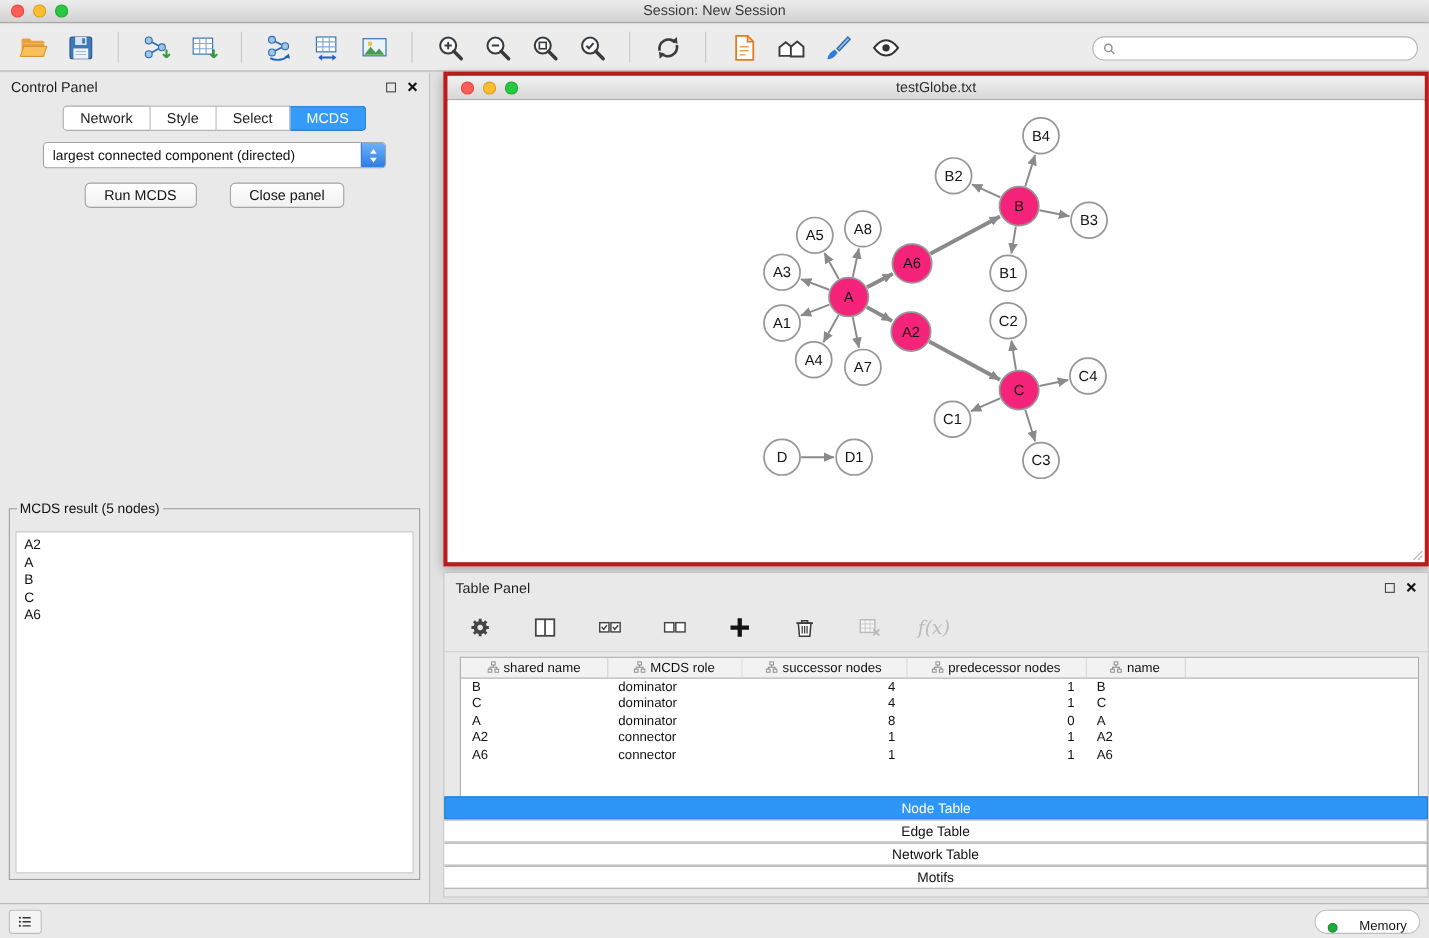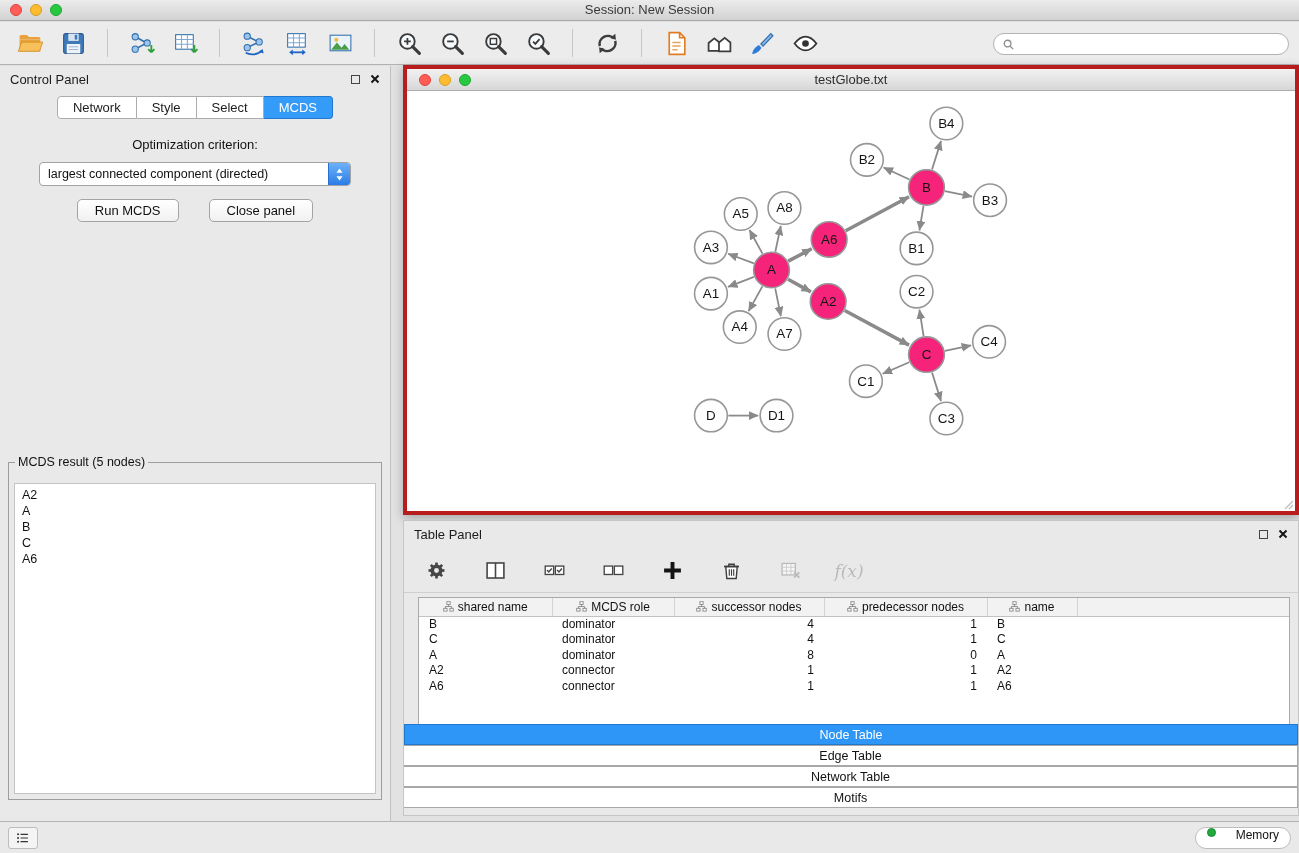--- a/index.html
+++ b/index.html
@@ -72,21 +72,21 @@
   .node-table td{height:15.5px;padding:0 10px;white-space:nowrap;overflow:hidden;}
   .bottom-tabs{position:absolute;left:0;right:0;bottom:7px;display:flex;justify-content:space-between;flex-direction:column;}
   .bt{height:21px;padding:0 13px;background:#fff;border:1px solid #a8a8a8;border-left:none;font-size:12.5px;color:#111;}
   .bt:first-child{border-left:1px solid #a8a8a8;}
   .bt.active{background:#2e96f7;border-color:#2277cf;color:#fff;}
 
   
   .status-bar{position:absolute;left:0;top:821px;width:100%;height:32px;background:#e9e9e9;border-top:1px solid #b4b4b4;}
   .menu-btn{position:absolute;left:8px;top:5px;width:30px;height:22px;background:#f4f4f4;border:1px solid #bdbdbd;border-radius:3px;display:flex;align-items:center;justify-content:center;}
   .menu-btn svg{width:16px;height:16px;}
-  .memory-pill{position:absolute;right:8px;top:5px;height:22px;padding:0 11px;background:#fff;border:1px solid #bdbdbd;border-radius:11px;display:flex;align-items:flex-start;gap:20px;font-size:12px;color:#111;}
+  .memory-pill{position:absolute;right:8px;top:5px;height:22px;padding:0 11px;background:#fff;border:1px solid #bdbdbd;border-radius:11px;display:flex;align-items:flex-end;gap:20px;font-size:12px;color:#111;}
   .memory-dot{width:9px;height:9px;border-radius:50%;background:#1faa3c;border:1px solid #178a2e;}
 </style>
 </head>
 <body>
 
 <div class="titlebar">
   <span class="lights">
     <span class="light red"></span>
     <span class="light yellow"></span>
     <span class="light green"></span>
@@ -242,21 +242,20 @@
             <path d="M1.5 1.5l7 7M8.5 1.5l-7 7" stroke="#161616" stroke-width="2"></path>
           </svg></span>
     </span>
   </div>
   <div class="seg-tabs">
       <button class="seg">Network</button>
       <button class="seg">Style</button>
       <button class="seg">Select</button>
       <button class="seg active">MCDS</button>
     </div>
-  <div class="opt-label">Optimization criterion:</div>
   <div class="combo">
     <span>largest connected component (directed)</span>
     <span class="combo-cap">
       <svg viewBox="0 0 10 16">
           <path d="M5 1.2L8.4 6H1.6z" fill="#fff"></path>
           <path d="M5 14.8L1.6 10h6.8z" fill="#fff"></path>
         </svg>
     </span>
   </div>
   <div class="btn-row">

